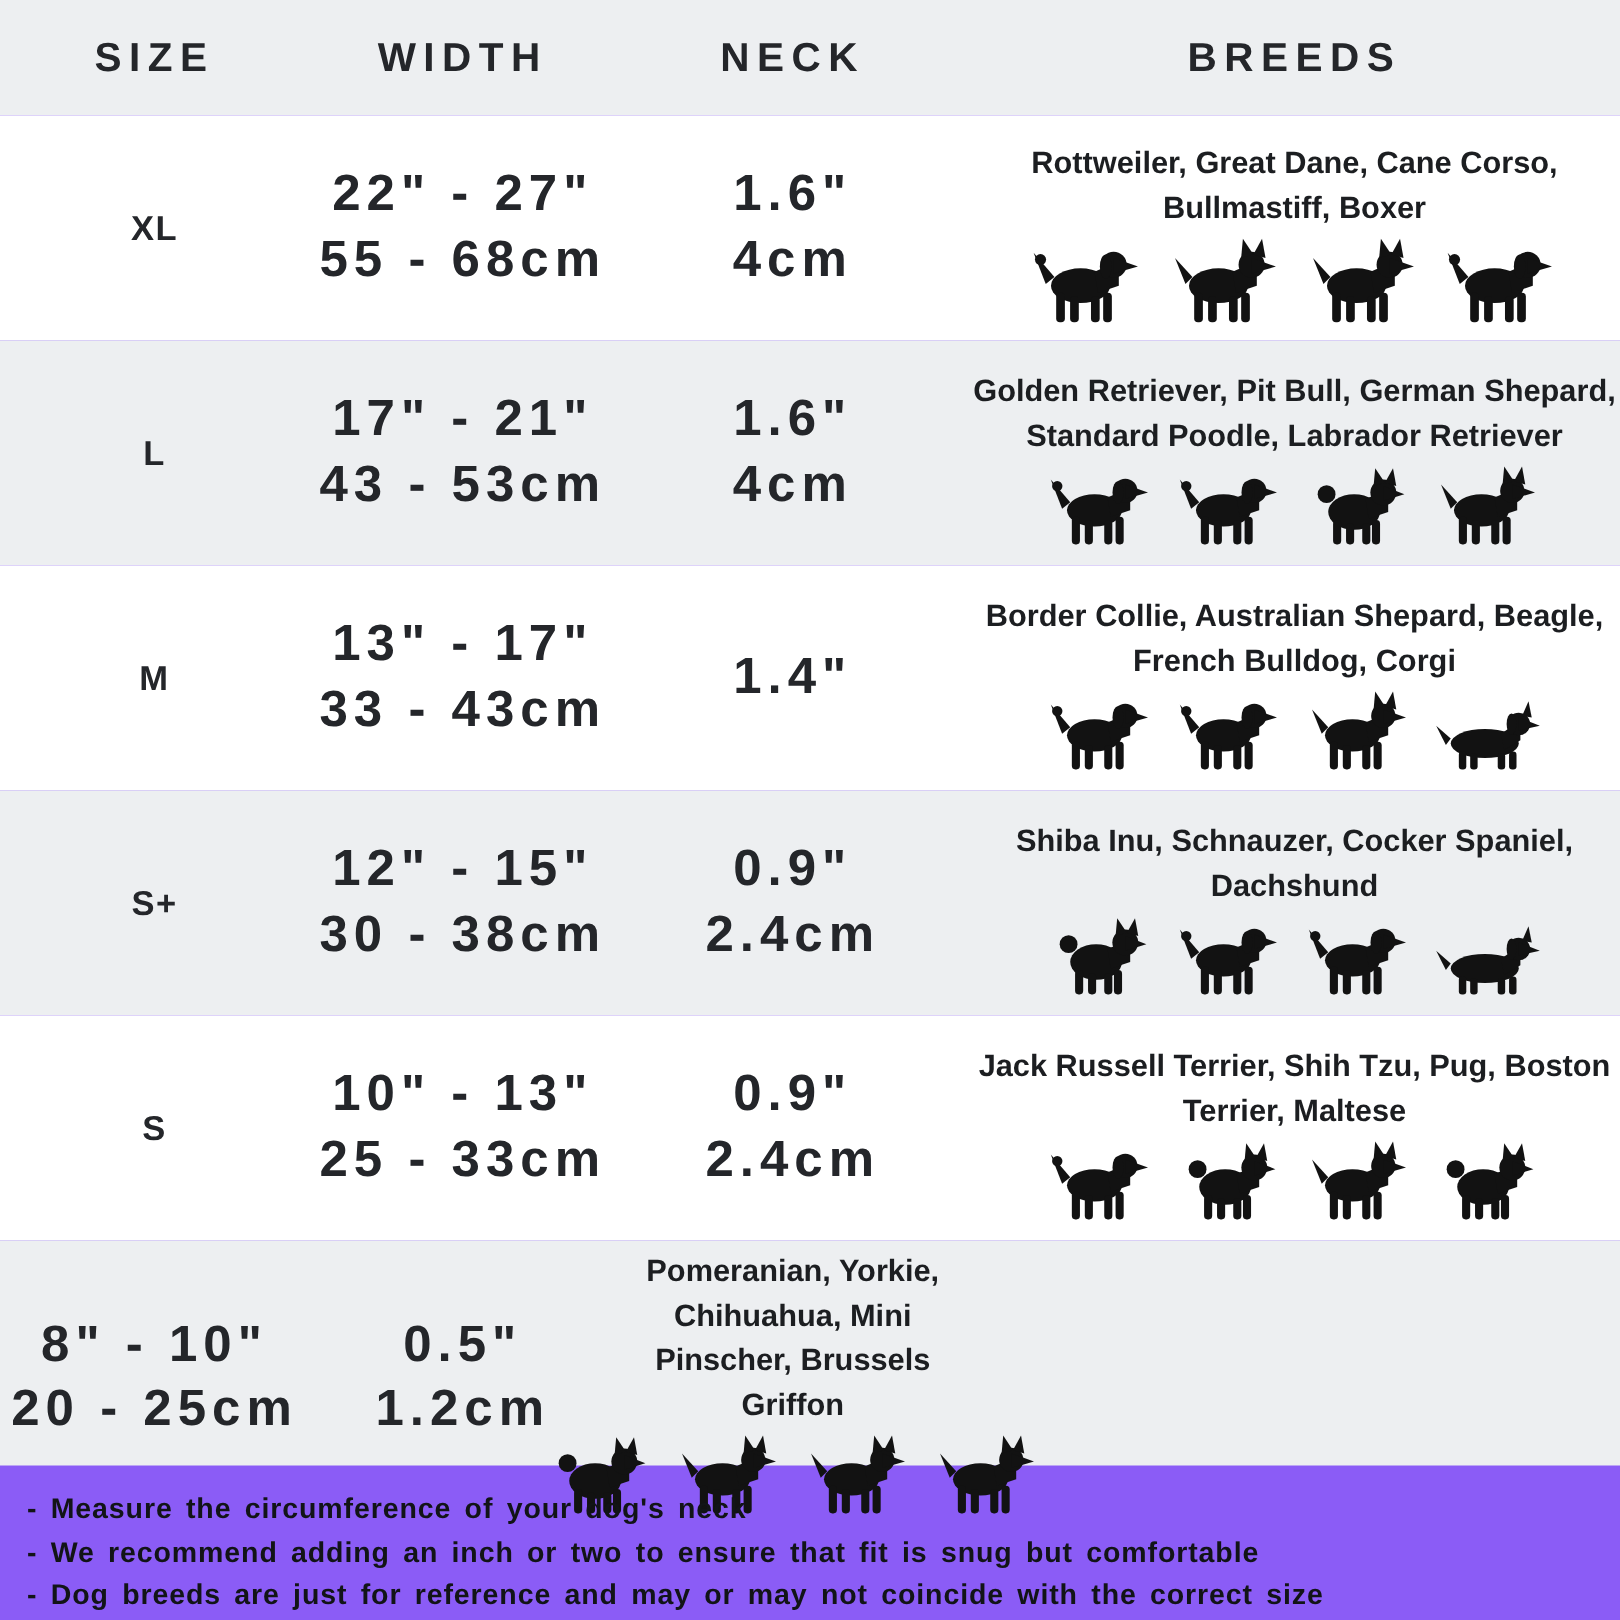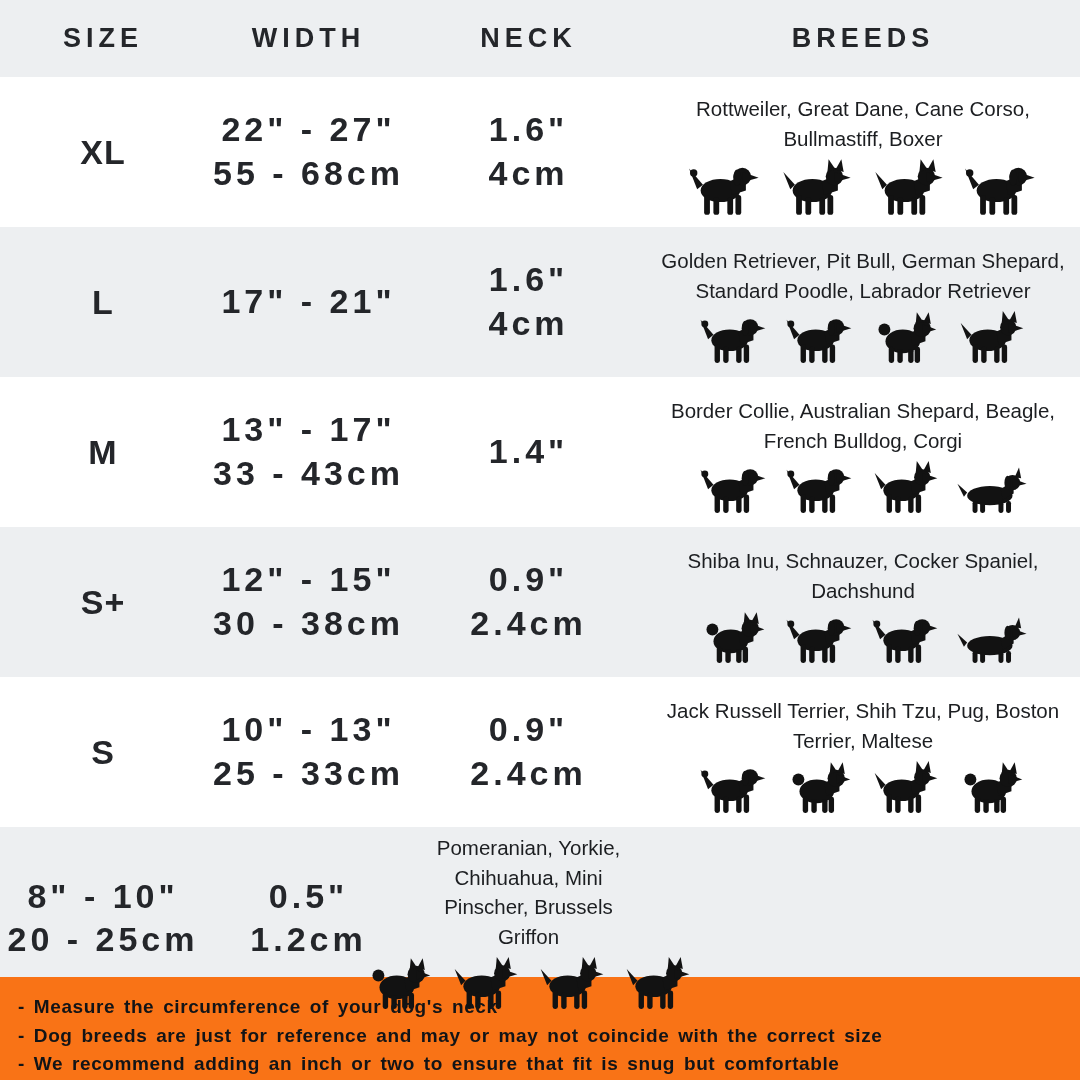--- a/index.html
+++ b/index.html
@@ -1,19 +1,19 @@
 <!DOCTYPE html>
 <html><head>
 <meta charset="utf-8">
 <style>
   html,body{margin:0;padding:0;background:#ffffff;}
   #stage{
     position:relative;
     width:1080px;height:1080px;
-    background:#f97316;
+    background:#8b5cf6;
     font-family:"Liberation Sans","DejaVu Sans",sans-serif;
     color:#24262a;
     overflow:hidden;
   }
   .grid-row{
     display:grid;
     grid-template-columns:206px 205px 235px 1fr;
     align-items:center;
   }
   .header{
@@ -22,41 +22,41 @@
     font-weight:bold;
     font-size:27px;
     letter-spacing:5px;
     text-align:center;
   }
   .row{height:150px;background:#ffffff;}
   .row.alt{background:#edeff1;}
   .cell{text-align:center;}
   .size{
     font-weight:bold;
-    font-size:34px;
+    font-size:23px;
     letter-spacing:1px;
   }
   .meas{
     font-weight:bold;
     font-size:34px;
     letter-spacing:4px;
     line-height:1.28;
     white-space:nowrap;
   }
   .breeds-cell{
     height:100%;
     display:flex;
     flex-direction:column;
     align-items:center;
     justify-content:center;
     padding-top:6px;
     box-sizing:border-box;
   }
   .breeds-text{
-    font-weight:normal;
+    font-weight:bold;
     font-size:20.5px;
     line-height:1.45;
     max-width:450px;
     text-align:center;
     color:#1c1e21;
   }
   .dogs{
     display:flex;
     align-items:flex-end;
     justify-content:center;
@@ -174,20 +174,21 @@
             <use href="#dog-floppy"></use>
           </svg>
       </div>
     </div>
   </div>
 
   <div class="grid-row row alt">
     <div class="cell size">L</div>
     <div class="cell meas">
       <div>17" - 21"</div>
+      <div>43 - 53cm</div>
     </div>
     <div class="cell meas">
       <div>1.6"</div>
       <div>4cm</div>
     </div>
     <div class="cell breeds-cell">
       <div class="breeds-text">Golden Retriever, Pit Bull, German Shepard, Standard Poodle, Labrador Retriever</div>
       <div class="dogs">
         <svg class="dog" viewBox="0 0 64 50">
             <use href="#dog-floppy"></use>
@@ -314,17 +315,17 @@
           </svg>
         <svg class="dog" viewBox="0 0 64 50">
             <use href="#dog-pointy"></use>
           </svg>
       </div>
     </div>
   </div>
 
   <div class="footer">
     <div class="note">- Measure the circumference of your dog's neck</div>
+    <div class="note">- We recommend adding an inch or two to ensure that fit is snug but comfortable</div>
     <div class="note">- Dog breeds are just for reference and may or may not coincide with the correct size</div>
-    <div class="note">- We recommend adding an inch or two to ensure that fit is snug but comfortable</div>
   </div>
 
 </div>
 
 </body></html>

